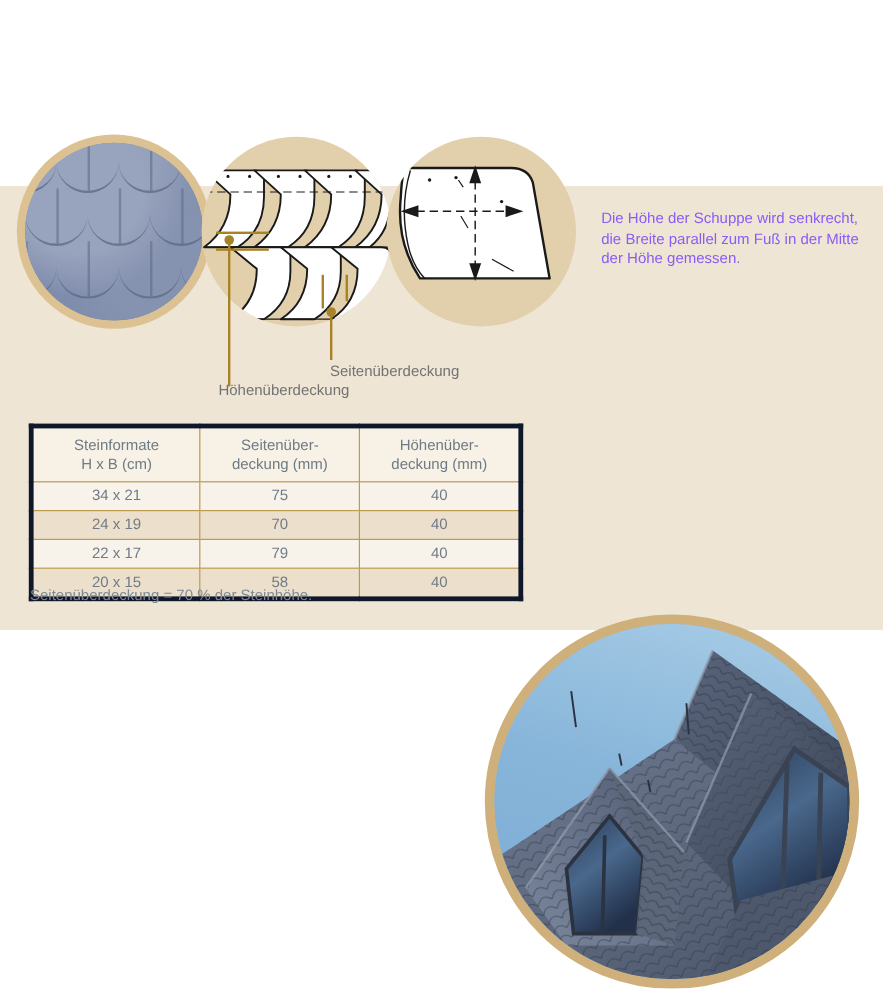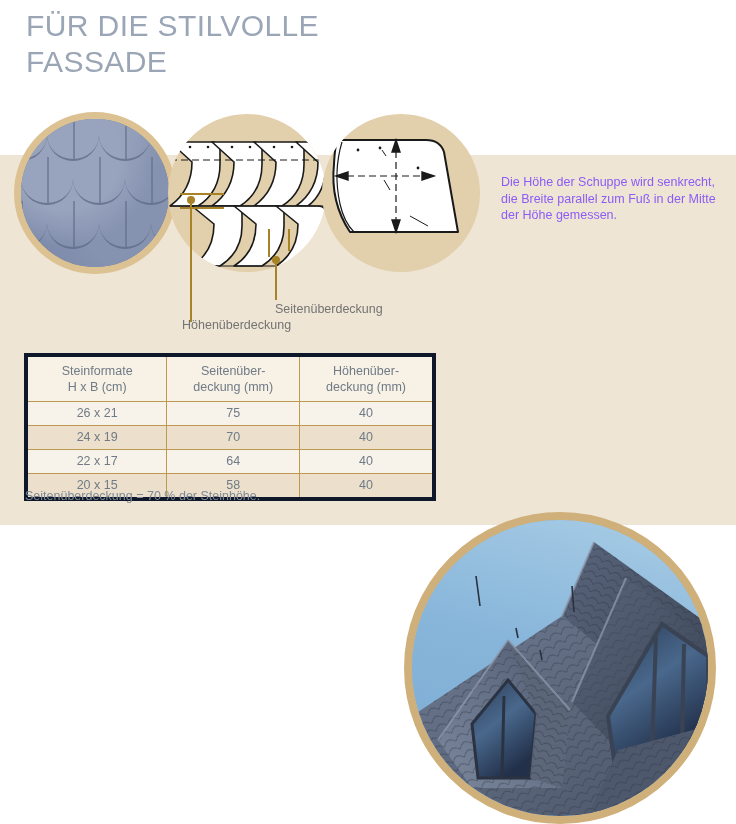--- a/index.html
+++ b/index.html
@@ -84,24 +84,20 @@
   .photo .sky{position:absolute;inset:0;background:linear-gradient(195deg,#a9cde6 0%,#88b6da 45%,#7aa9d2 100%);}
   .photo svg{position:absolute;left:0;top:0;}
 </style>
 </head>
 <body>
 
 <div id="stage">
 
   <div class="band"></div>
 
-  <div class="title">
-    <span>FÜR DIE STILVOLLE</span>
-    <span class="l2">FASSADE</span>
-  </div>
 
   <div class="circ c1">
     <div class="slate"></div>
     <div class="scales">
       <i style="left:-14px;top:6px;"></i>
         <i style="left:38px;top:6px;"></i>
       <i style="left:90px;top:6px;"></i>
         <i style="left:142px;top:6px;"></i>
       <i style="left:12px;top:50px;"></i>
         <i style="left:64px;top:50px;"></i>
@@ -209,32 +205,32 @@
           <div>deckung (mm)</div>
         </th>
         <th class="tcol3">
           <div>Höhenüber-</div>
           <div>deckung (mm)</div>
         </th>
       </tr>
     </thead>
     <tbody>
       <tr>
-        <td>26 x 21</td>
+        <td>34 x 21</td>
         <td>75</td>
         <td>40</td>
       </tr>
       <tr>
         <td>24 x 19</td>
         <td>70</td>
         <td>40</td>
       </tr>
       <tr>
         <td>22 x 17</td>
-        <td>64</td>
+        <td>79</td>
         <td>40</td>
       </tr>
       <tr>
         <td>20 x 15</td>
         <td>58</td>
         <td>40</td>
       </tr>
     </tbody>
   </table>
 

